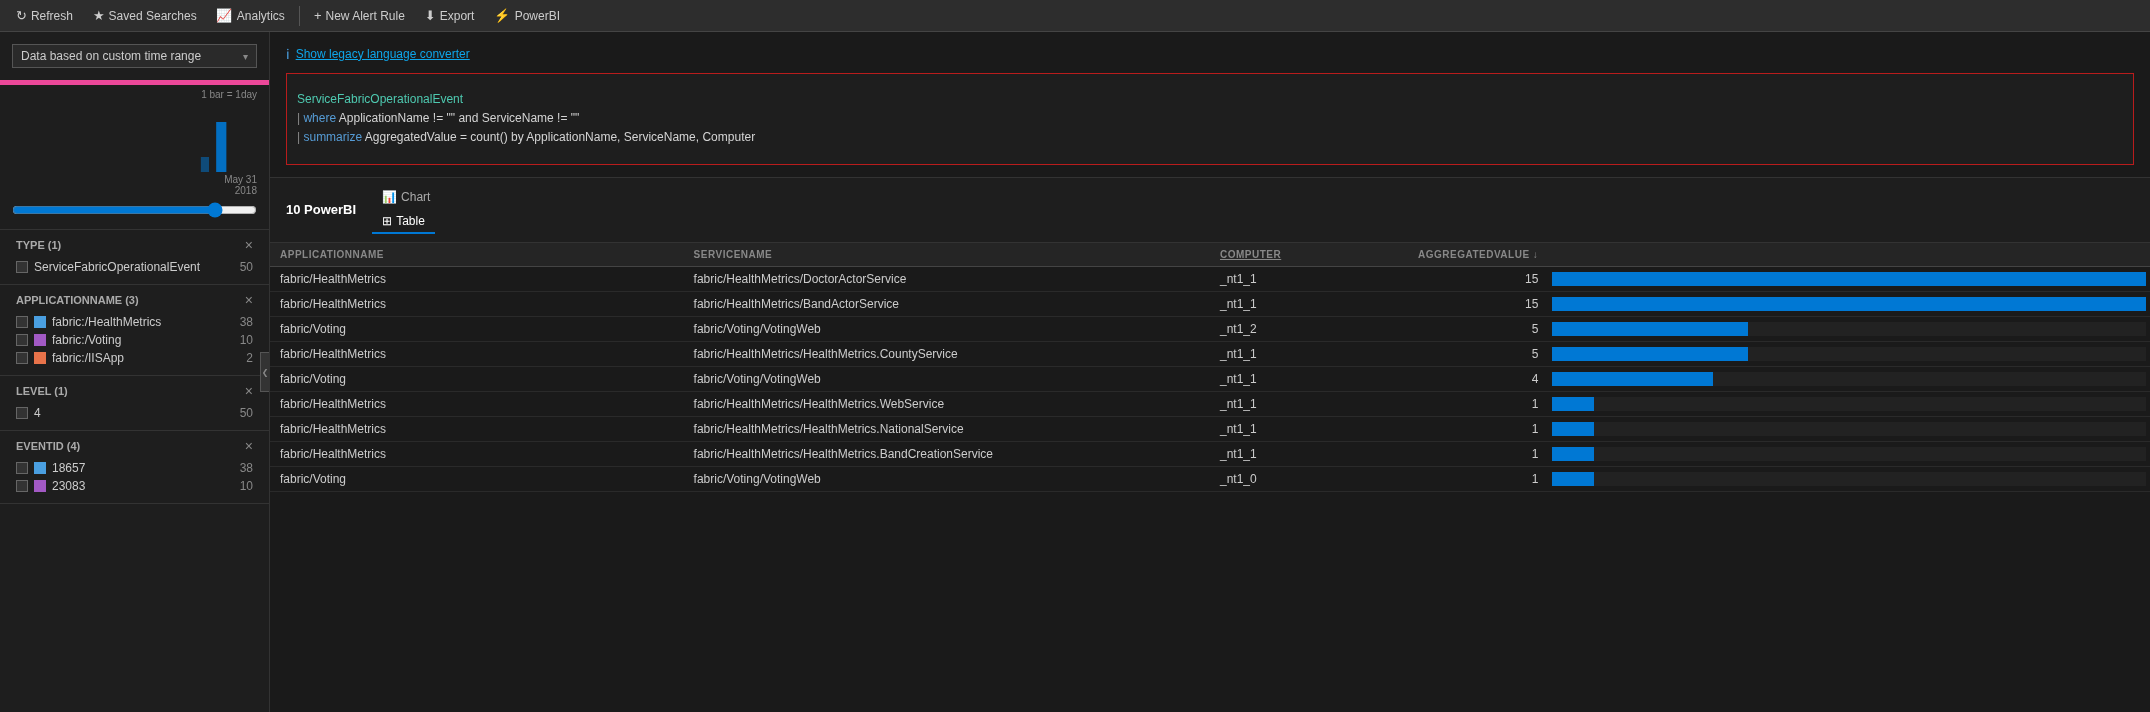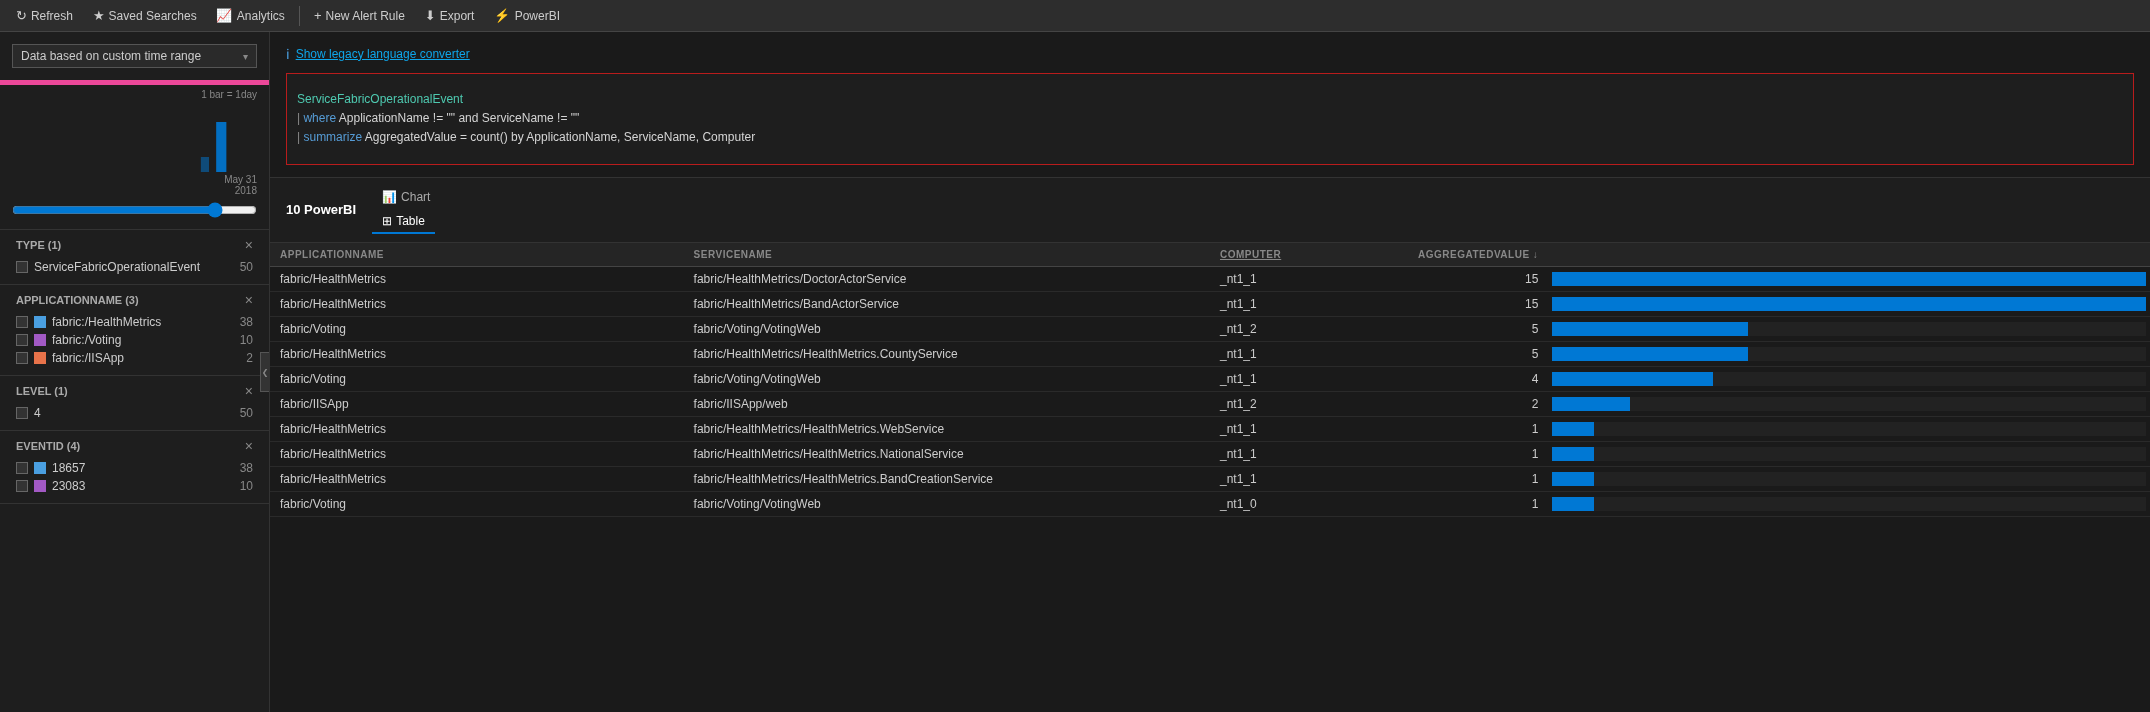--- a/index.html
+++ b/index.html
@@ -531,31 +531,20 @@
                 <td>fabric/Voting/VotingWeb</td>
                 <td>_nt1_1</td>
                 <td style="text-align: right;">4</td>
                 <td class="bar-cell" style="padding: 5px 4px;">
                   <div style="background: rgb(34, 34, 34); width: 100%; min-width: 180px; height: 14px;">
                     <div style="width: 27%; height: 100%; background: rgb(0, 120, 212);"></div>
                   </div>
                 </td>
               </tr>
               <tr>
-                <td>fabric/IISApp</td>
-                <td>fabric/IISApp/web</td>
-                <td>_nt1_2</td>
-                <td style="text-align: right;">2</td>
-                <td class="bar-cell" style="padding: 5px 4px;">
-                  <div style="background: rgb(34, 34, 34); width: 100%; min-width: 180px; height: 14px;">
-                    <div style="width: 13%; height: 100%; background: rgb(0, 120, 212);"></div>
-                  </div>
-                </td>
-              </tr>
-              <tr>
                 <td>fabric/HealthMetrics</td>
                 <td>fabric/HealthMetrics/HealthMetrics.WebService</td>
                 <td>_nt1_1</td>
                 <td style="text-align: right;">1</td>
                 <td class="bar-cell" style="padding: 5px 4px;">
                   <div style="background: rgb(34, 34, 34); width: 100%; min-width: 180px; height: 14px;">
                     <div style="width: 7%; height: 100%; background: rgb(0, 120, 212);"></div>
                   </div>
                 </td>
               </tr>

